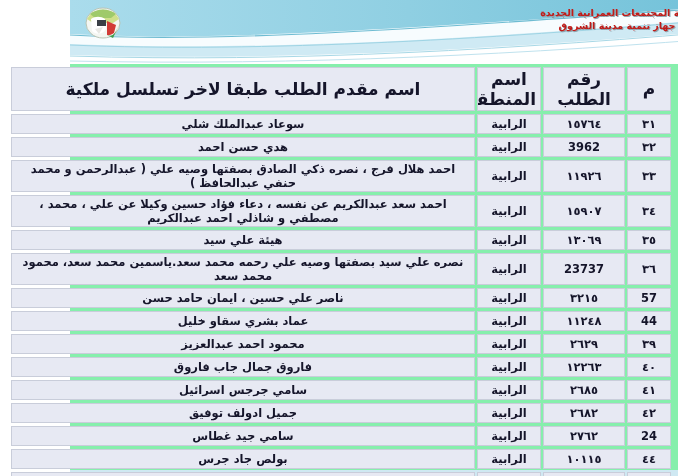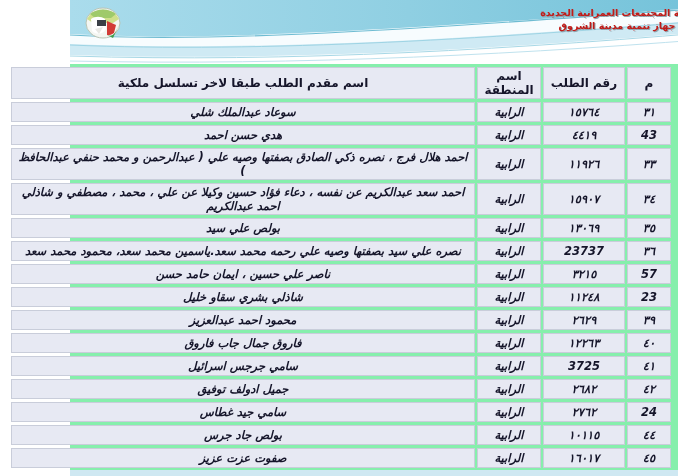--- a/index.html
+++ b/index.html
@@ -41,22 +41,22 @@
   }
   th, td {
     background:#e7e9f3;
     border:1px solid #c9cdda;
     color:#15152a;
     font-weight:bold;
     text-align:center; vertical-align:middle;
     padding:1px 4px;
     overflow:hidden;
   }
-  th { font-size:12px; height:22px; }
-  td { font-size:11.5px; height:20px;font-style:italic; }
+  th { font-size:17px; height:22px; }
+  td { font-size:11.5px; height:20px; }
   .c-serial     { width:44px; }
   .c-request_no { width:82px; }
   .c-area       { width:64px; }
   .c-name       { }
   td.c-name     { font-size:11.5px; }
 </style>
 </head>
 <body>
 
 <div class="page">
@@ -116,76 +116,76 @@
       </tr>
     </thead>
     <tbody>
         <tr>
           <td class="c-serial">٣١</td>
           <td class="c-request_no">١٥٧٦٤</td>
           <td class="c-area">الرابية</td>
           <td class="c-name">سوعاد عبدالملك شلي</td>
         </tr>
         <tr>
-          <td class="c-serial">43</td>
-          <td class="c-request_no">٤٤١٩</td>
+          <td class="c-serial">٣٢</td>
+          <td class="c-request_no">3962</td>
           <td class="c-area">الرابية</td>
           <td class="c-name">هدي حسن احمد</td>
         </tr>
         <tr>
           <td class="c-serial">٣٣</td>
           <td class="c-request_no">١١٩٢٦</td>
           <td class="c-area">الرابية</td>
           <td class="c-name">احمد هلال فرج ، نصره ذكي الصادق بصفتها وصيه علي ( عبدالرحمن و محمد حنفي عبدالحافظ )</td>
         </tr>
         <tr>
           <td class="c-serial">٣٤</td>
           <td class="c-request_no">١٥٩٠٧</td>
           <td class="c-area">الرابية</td>
           <td class="c-name">احمد سعد عبدالكريم عن نفسه ، دعاء فؤاد حسين وكيلا عن علي ، محمد ، مصطفي و شاذلي احمد عبدالكريم</td>
         </tr>
         <tr>
           <td class="c-serial">٣٥</td>
           <td class="c-request_no">١٣٠٦٩</td>
           <td class="c-area">الرابية</td>
-          <td class="c-name">بولص علي سيد</td>
+          <td class="c-name">هيئة علي سيد</td>
         </tr>
         <tr>
           <td class="c-serial">٣٦</td>
           <td class="c-request_no">23737</td>
           <td class="c-area">الرابية</td>
           <td class="c-name">نصره علي سيد بصفتها وصيه علي رحمه محمد سعد.ياسمين محمد سعد، محمود محمد سعد</td>
         </tr>
         <tr>
           <td class="c-serial">57</td>
           <td class="c-request_no">٣٢١٥</td>
           <td class="c-area">الرابية</td>
           <td class="c-name">ناصر علي حسين ، ايمان حامد حسن</td>
         </tr>
         <tr>
-          <td class="c-serial">23</td>
+          <td class="c-serial">44</td>
           <td class="c-request_no">١١٢٤٨</td>
           <td class="c-area">الرابية</td>
-          <td class="c-name">شاذلي بشري سقاو خليل</td>
+          <td class="c-name">عماد بشري سقاو خليل</td>
         </tr>
         <tr>
           <td class="c-serial">٣٩</td>
           <td class="c-request_no">٢٦٢٩</td>
           <td class="c-area">الرابية</td>
           <td class="c-name">محمود احمد عبدالعزيز</td>
         </tr>
         <tr>
           <td class="c-serial">٤٠</td>
           <td class="c-request_no">١٢٢٦٣</td>
           <td class="c-area">الرابية</td>
           <td class="c-name">فاروق جمال جاب فاروق</td>
         </tr>
         <tr>
           <td class="c-serial">٤١</td>
-          <td class="c-request_no">3725</td>
+          <td class="c-request_no">٢٦٨٥</td>
           <td class="c-area">الرابية</td>
           <td class="c-name">سامي جرجس اسرائيل</td>
         </tr>
         <tr>
           <td class="c-serial">٤٢</td>
           <td class="c-request_no">٢٦٨٢</td>
           <td class="c-area">الرابية</td>
           <td class="c-name">جميل ادولف توفيق</td>
         </tr>
         <tr>

